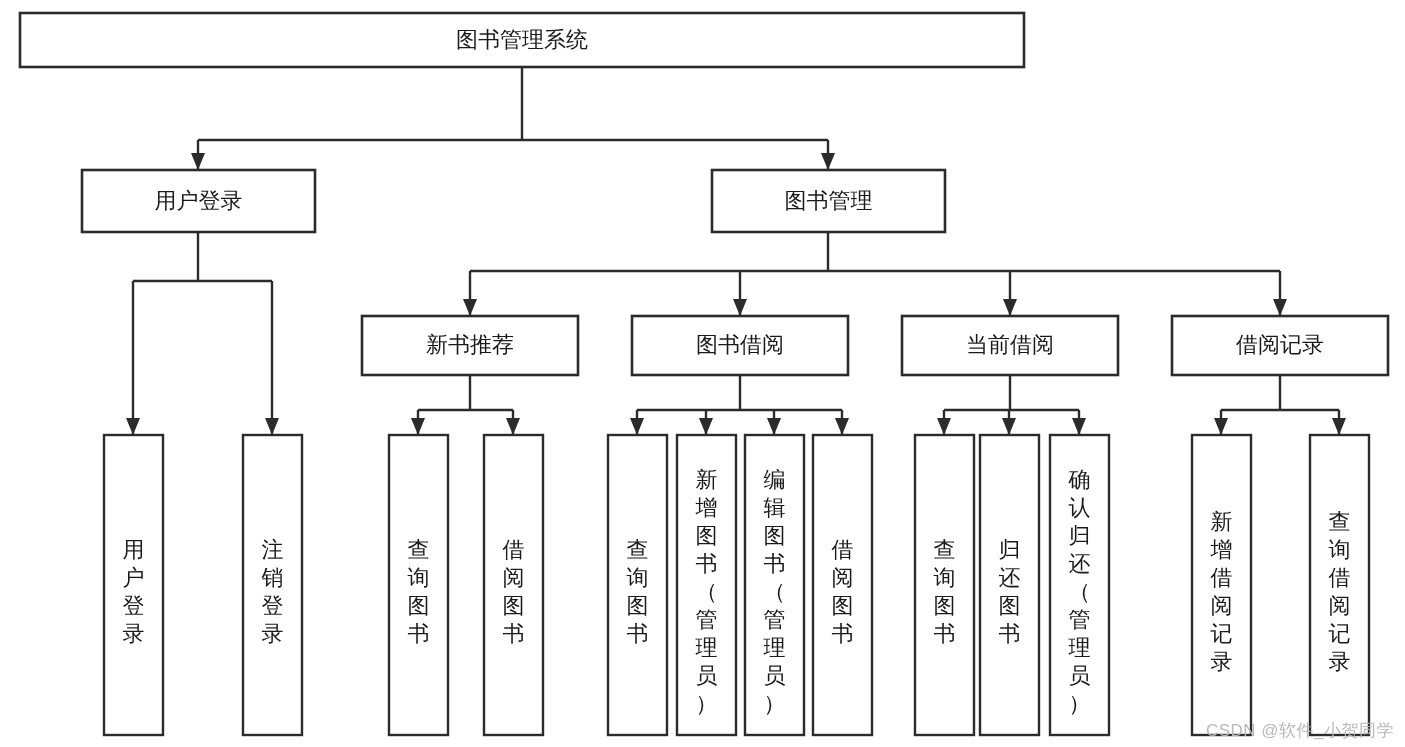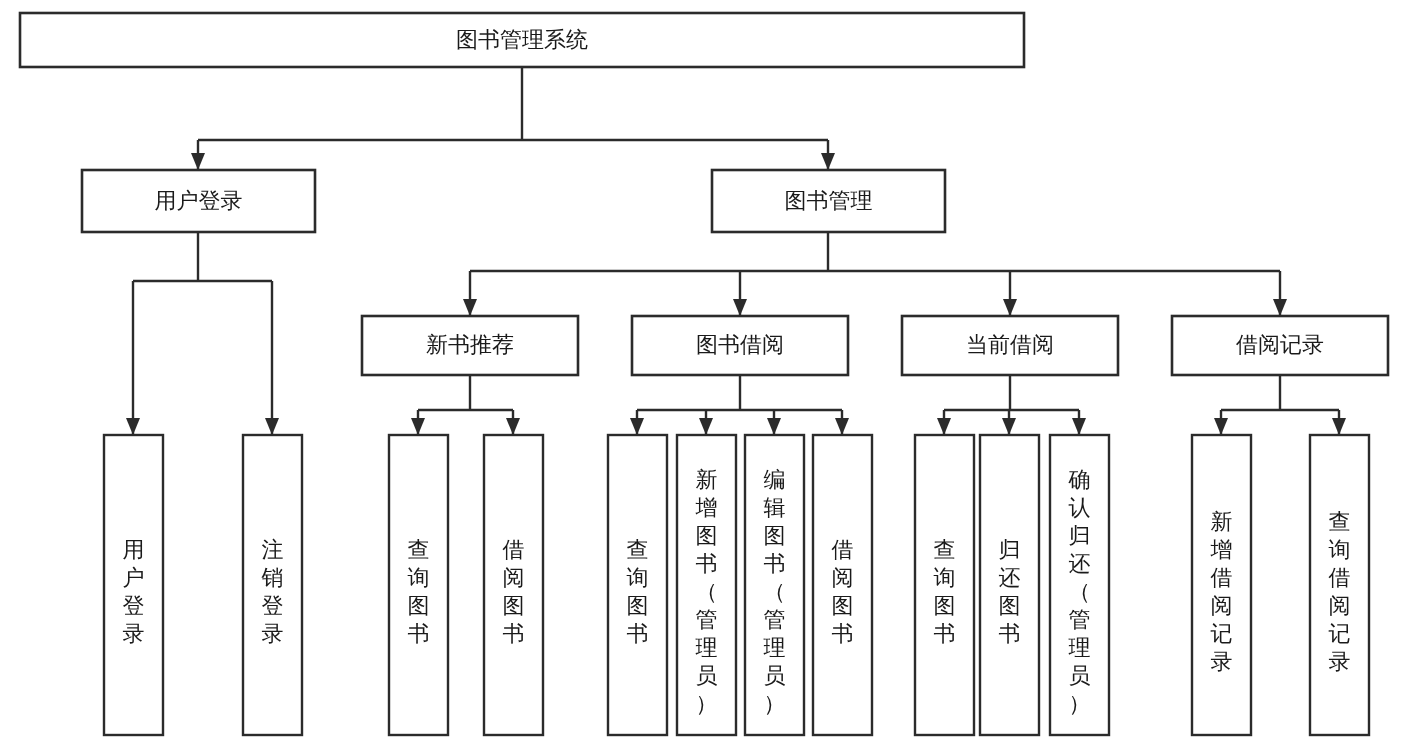--- a/index.html
+++ b/index.html
@@ -257,13 +257,14 @@
           <rect x="1310" y="435" width="59" height="300" class="node-box leaf"></rect>
           <text x="1339.5" y="522.84" text-anchor="middle" class="node-label" font-size="21" dominant-baseline="auto">查</text>
           <text x="1339.5" y="550.84" text-anchor="middle" class="node-label" font-size="21" dominant-baseline="auto">询</text>
           <text x="1339.5" y="578.84" text-anchor="middle" class="node-label" font-size="21" dominant-baseline="auto">借</text>
           <text x="1339.5" y="606.84" text-anchor="middle" class="node-label" font-size="21" dominant-baseline="auto">阅</text>
           <text x="1339.5" y="634.84" text-anchor="middle" class="node-label" font-size="21" dominant-baseline="auto">记</text>
           <text x="1339.5" y="662.84" text-anchor="middle" class="node-label" font-size="21" dominant-baseline="auto">录</text>
         </g>
       </g>
   </svg>
+  <div class="watermark-text">CSDN @软件_小贺同学</div>
 </div>
 
 </body></html>

